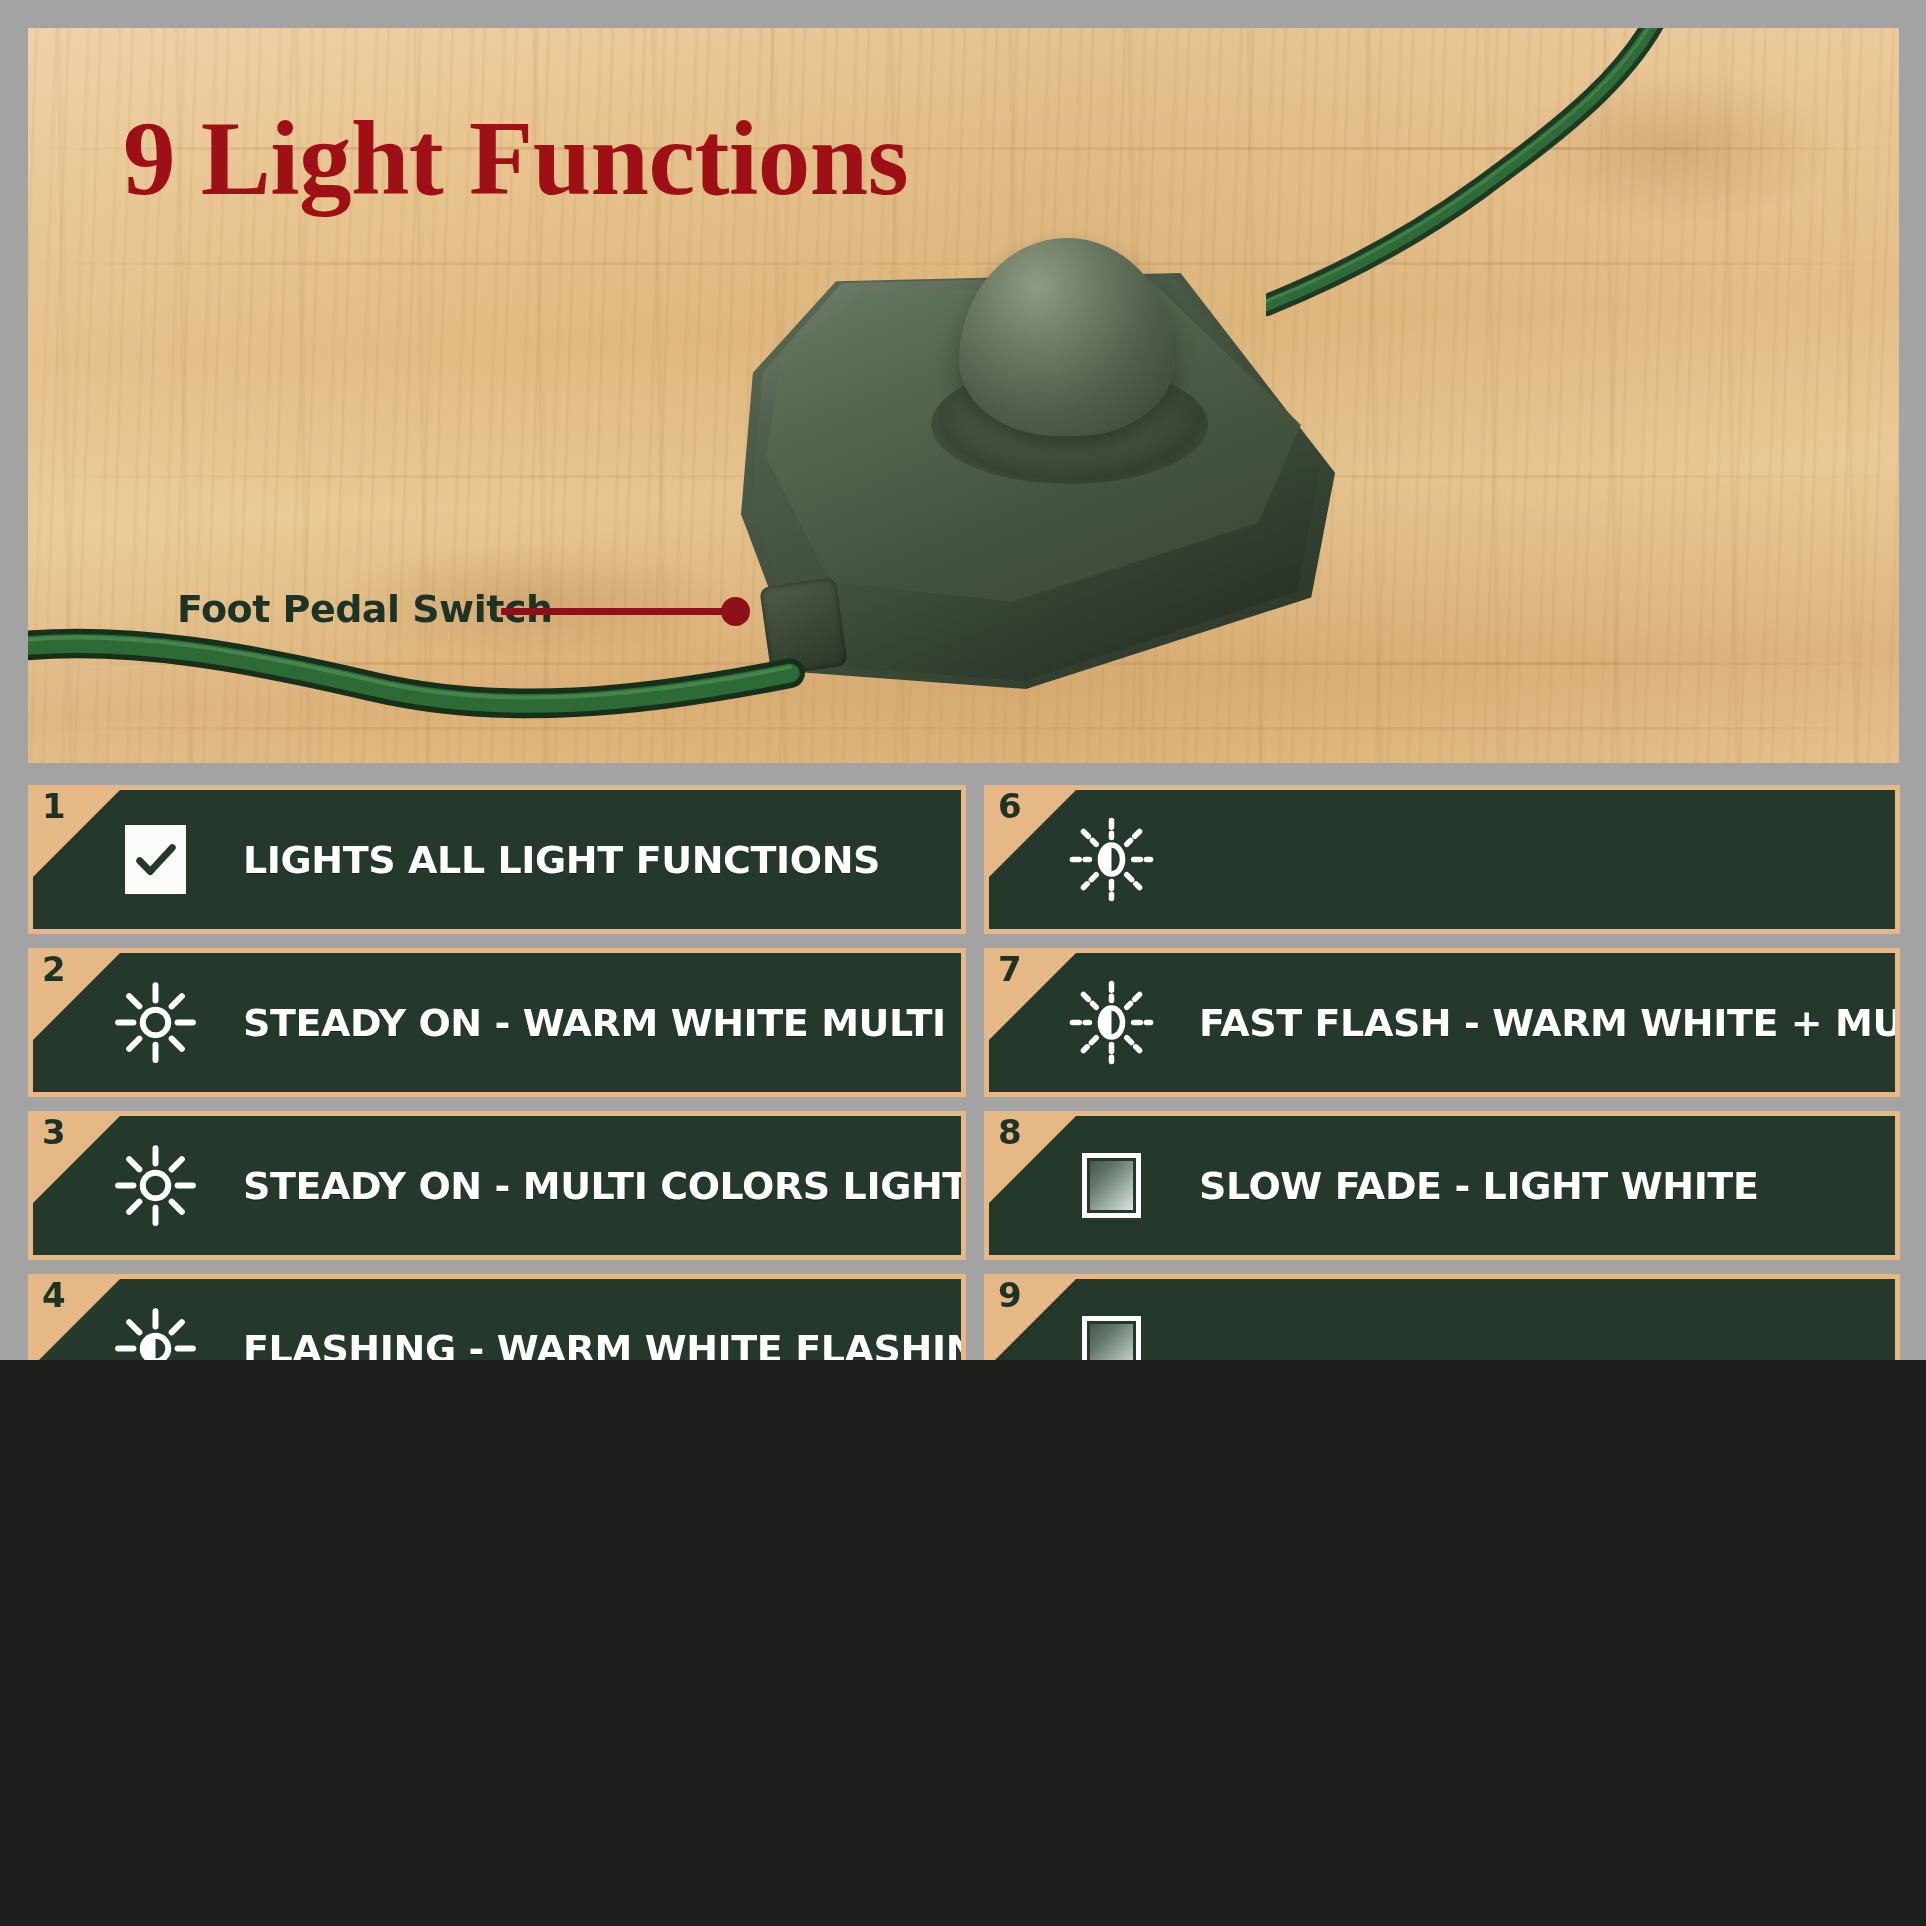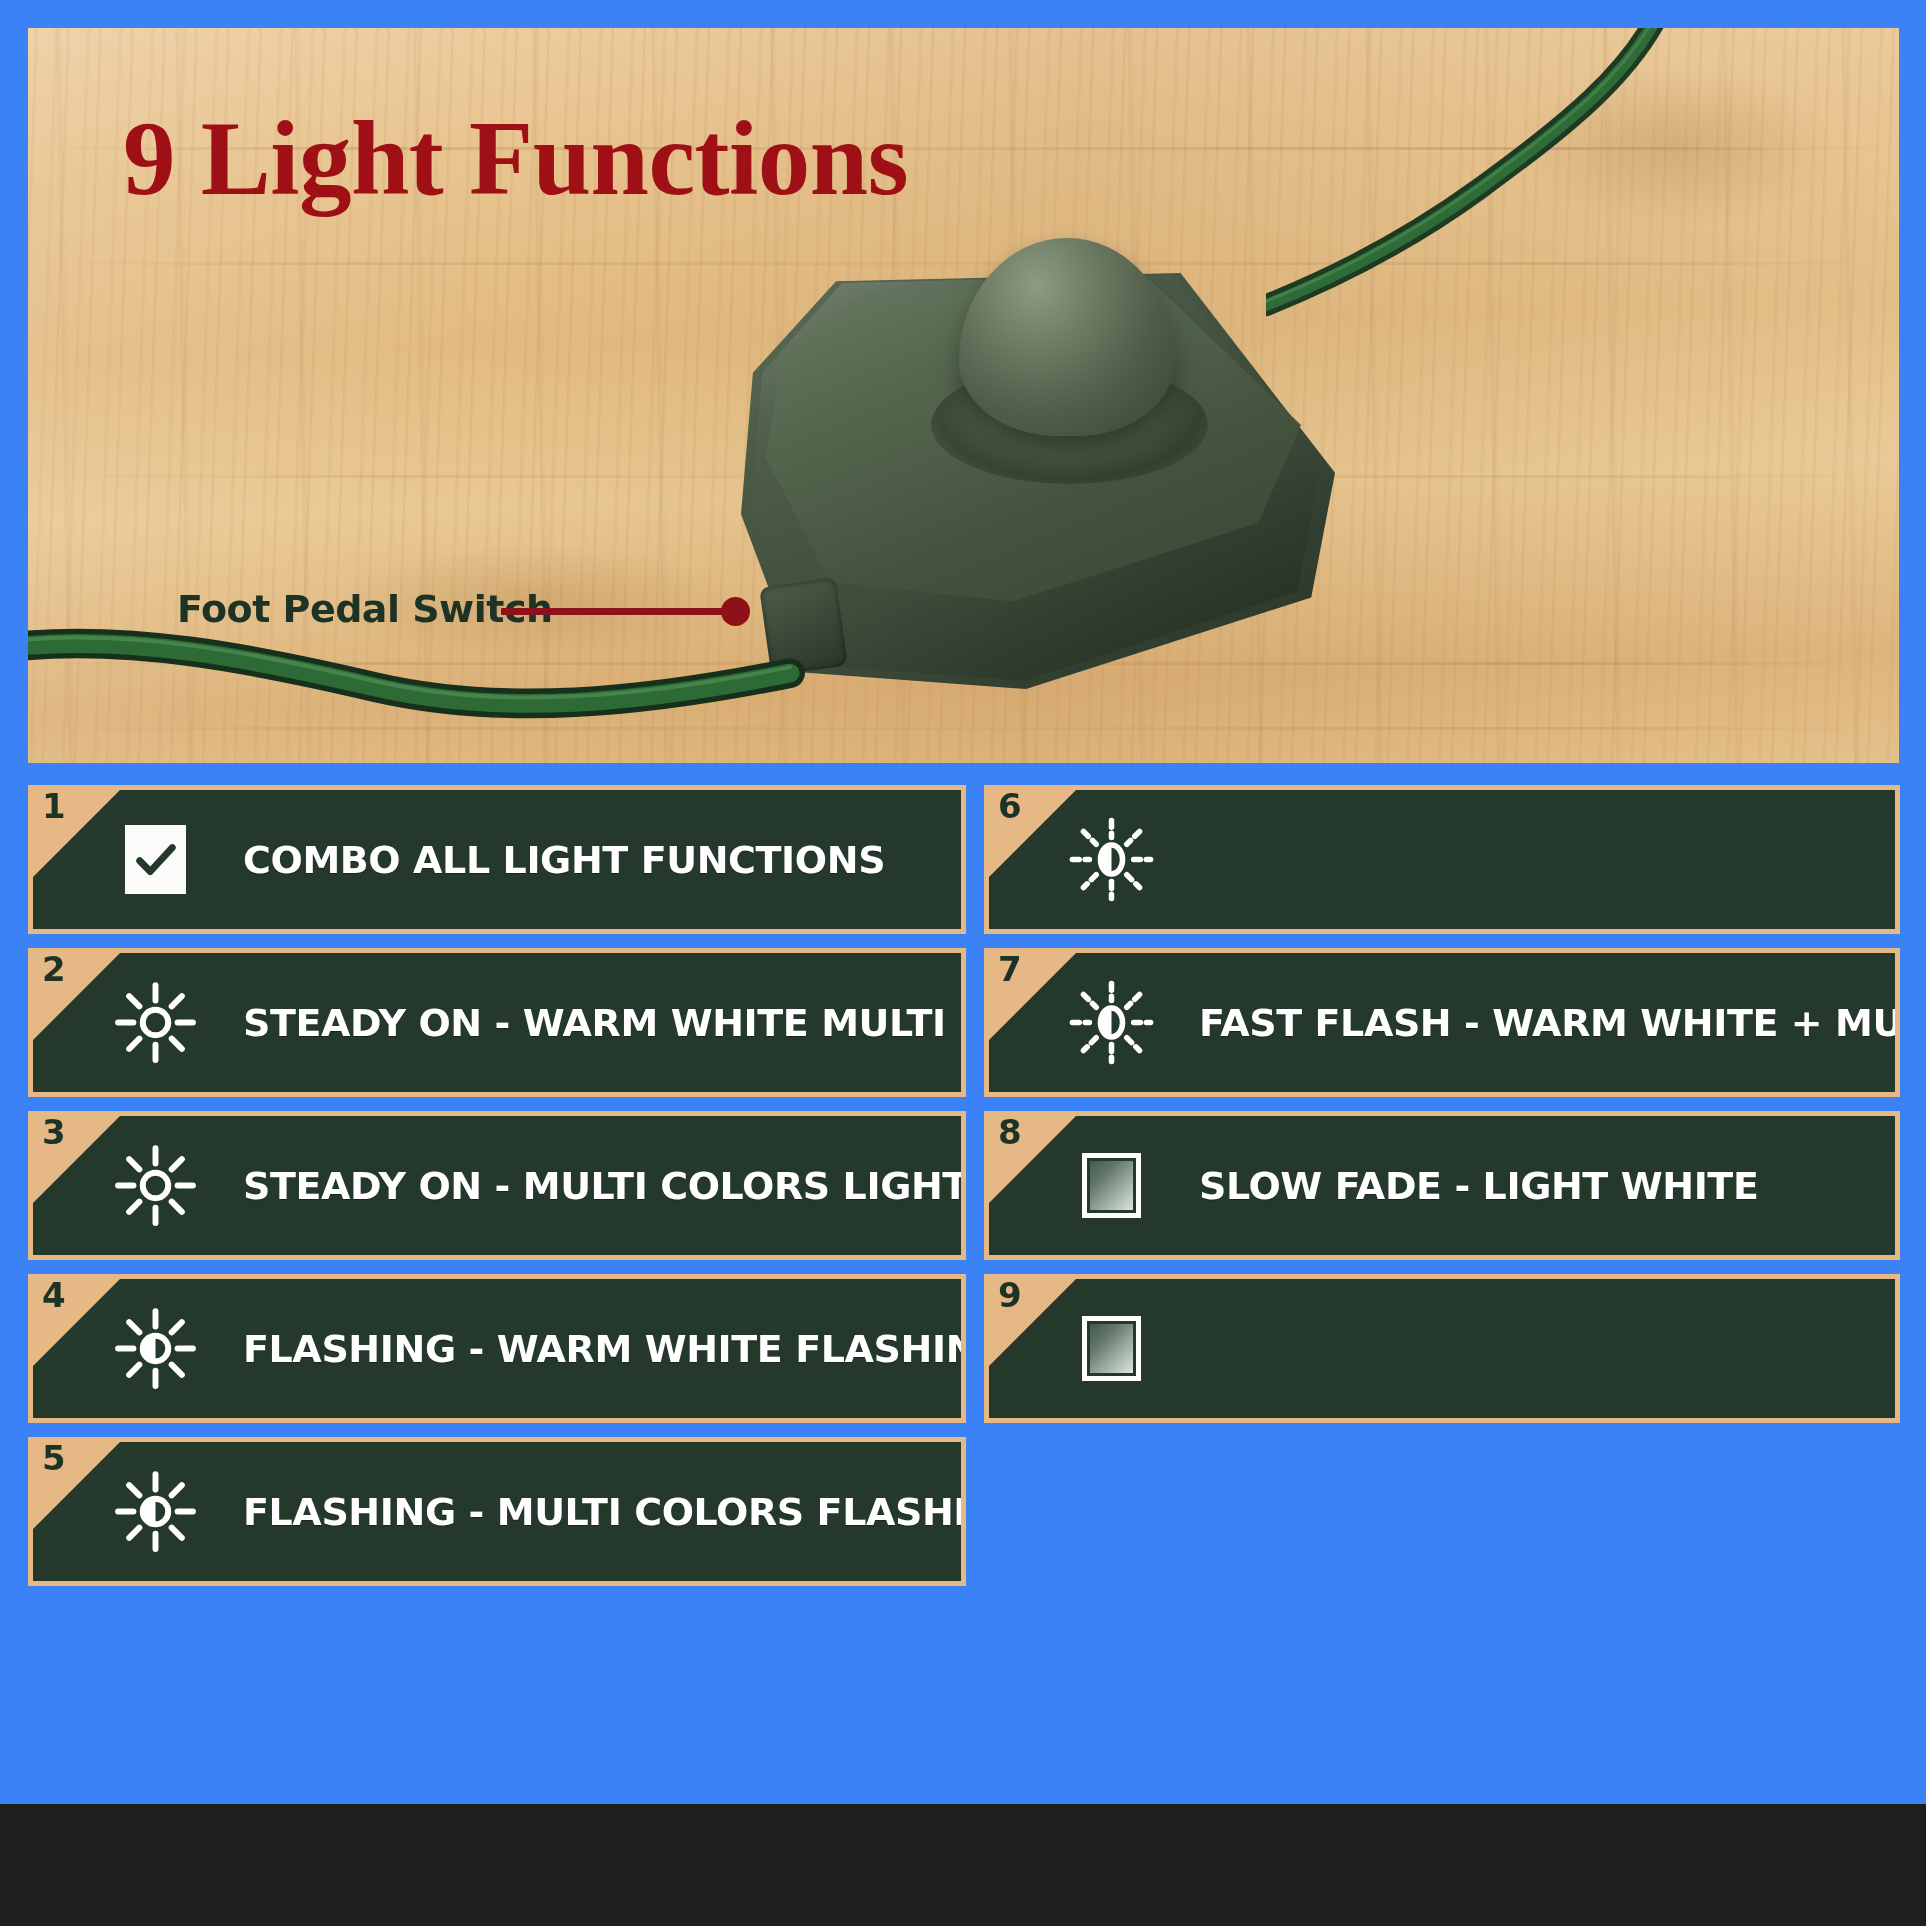--- a/index.html
+++ b/index.html
@@ -9,22 +9,22 @@
     background: #1e1e1c;
   }
   body {
     font-family: "Liberation Sans", sans-serif;
     -webkit-font-smoothing: antialiased;
   }
 
   #stage {
     position: relative;
     width: 1927px;
-    height: 1804px;
-    background: #3b82f6;
+    height: 1360px;
+    background: #a3a3a3;
     overflow: hidden;
   }
 
   
   #photo-panel {
     position: absolute;
     left: 28px;
     top: 28px;
     width: 1871px;
     height: 735px;
@@ -349,21 +349,21 @@
       <div class="row">
         <div class="row-num">1</div>
         <div class="row-card">
           <div class="row-icon">
             <div class="ico-check">
               <svg viewBox="0 0 24 24">
                   <path d="M3.5 12.4 L9 18 L20.5 5.5" fill="none" stroke="#24392c" stroke-width="3.6" stroke-linecap="round" stroke-linejoin="round"></path>
                 </svg>
             </div>
           </div>
-          <div class="row-label">COMBO ALL LIGHT FUNCTIONS</div>
+          <div class="row-label">LIGHTS ALL LIGHT FUNCTIONS</div>
         </div>
       </div>
 
       <div class="row">
         <div class="row-num">2</div>
         <div class="row-card">
           <div class="row-icon ico-sun">
             <svg width="85" height="85" viewBox="0 0 100 100">
               <circle cx="50" cy="50" r="15" fill="none" stroke="#ffffff" stroke-width="7"></circle>
               <g stroke="#ffffff" stroke-width="7" stroke-linecap="round">

